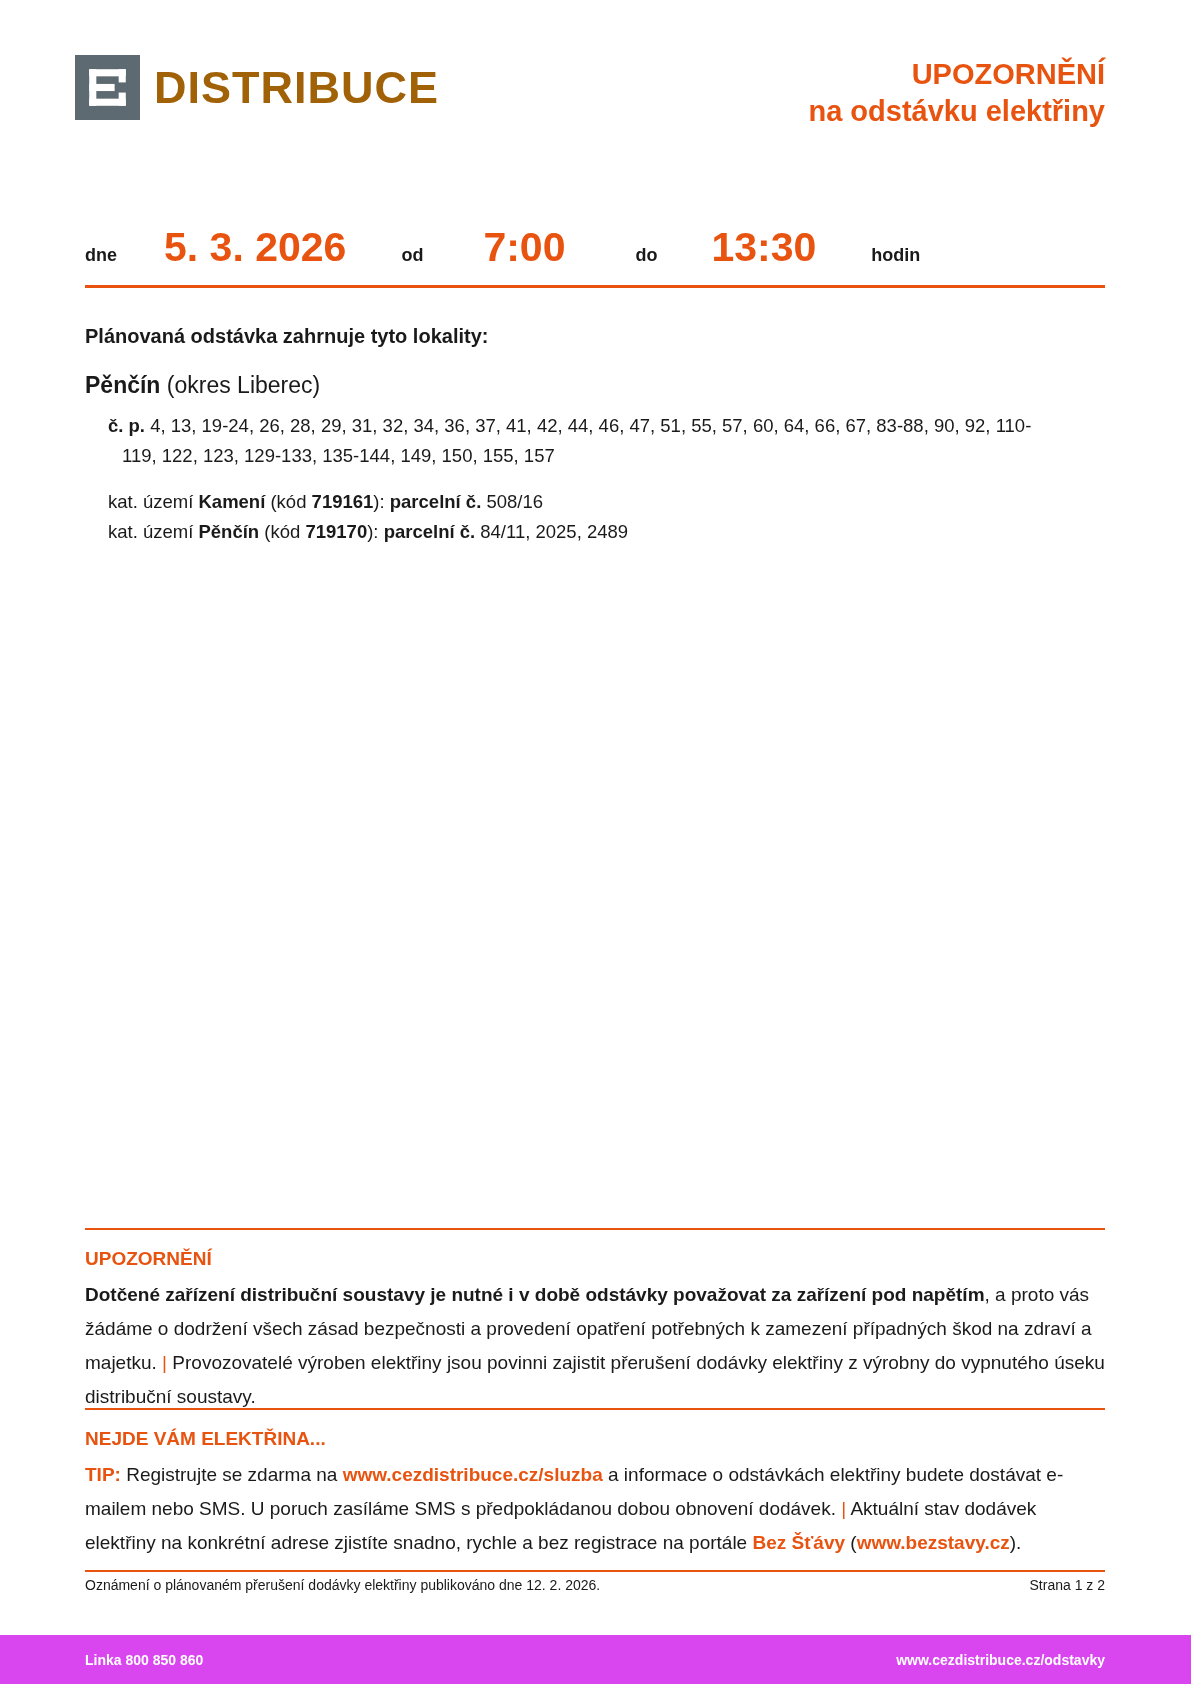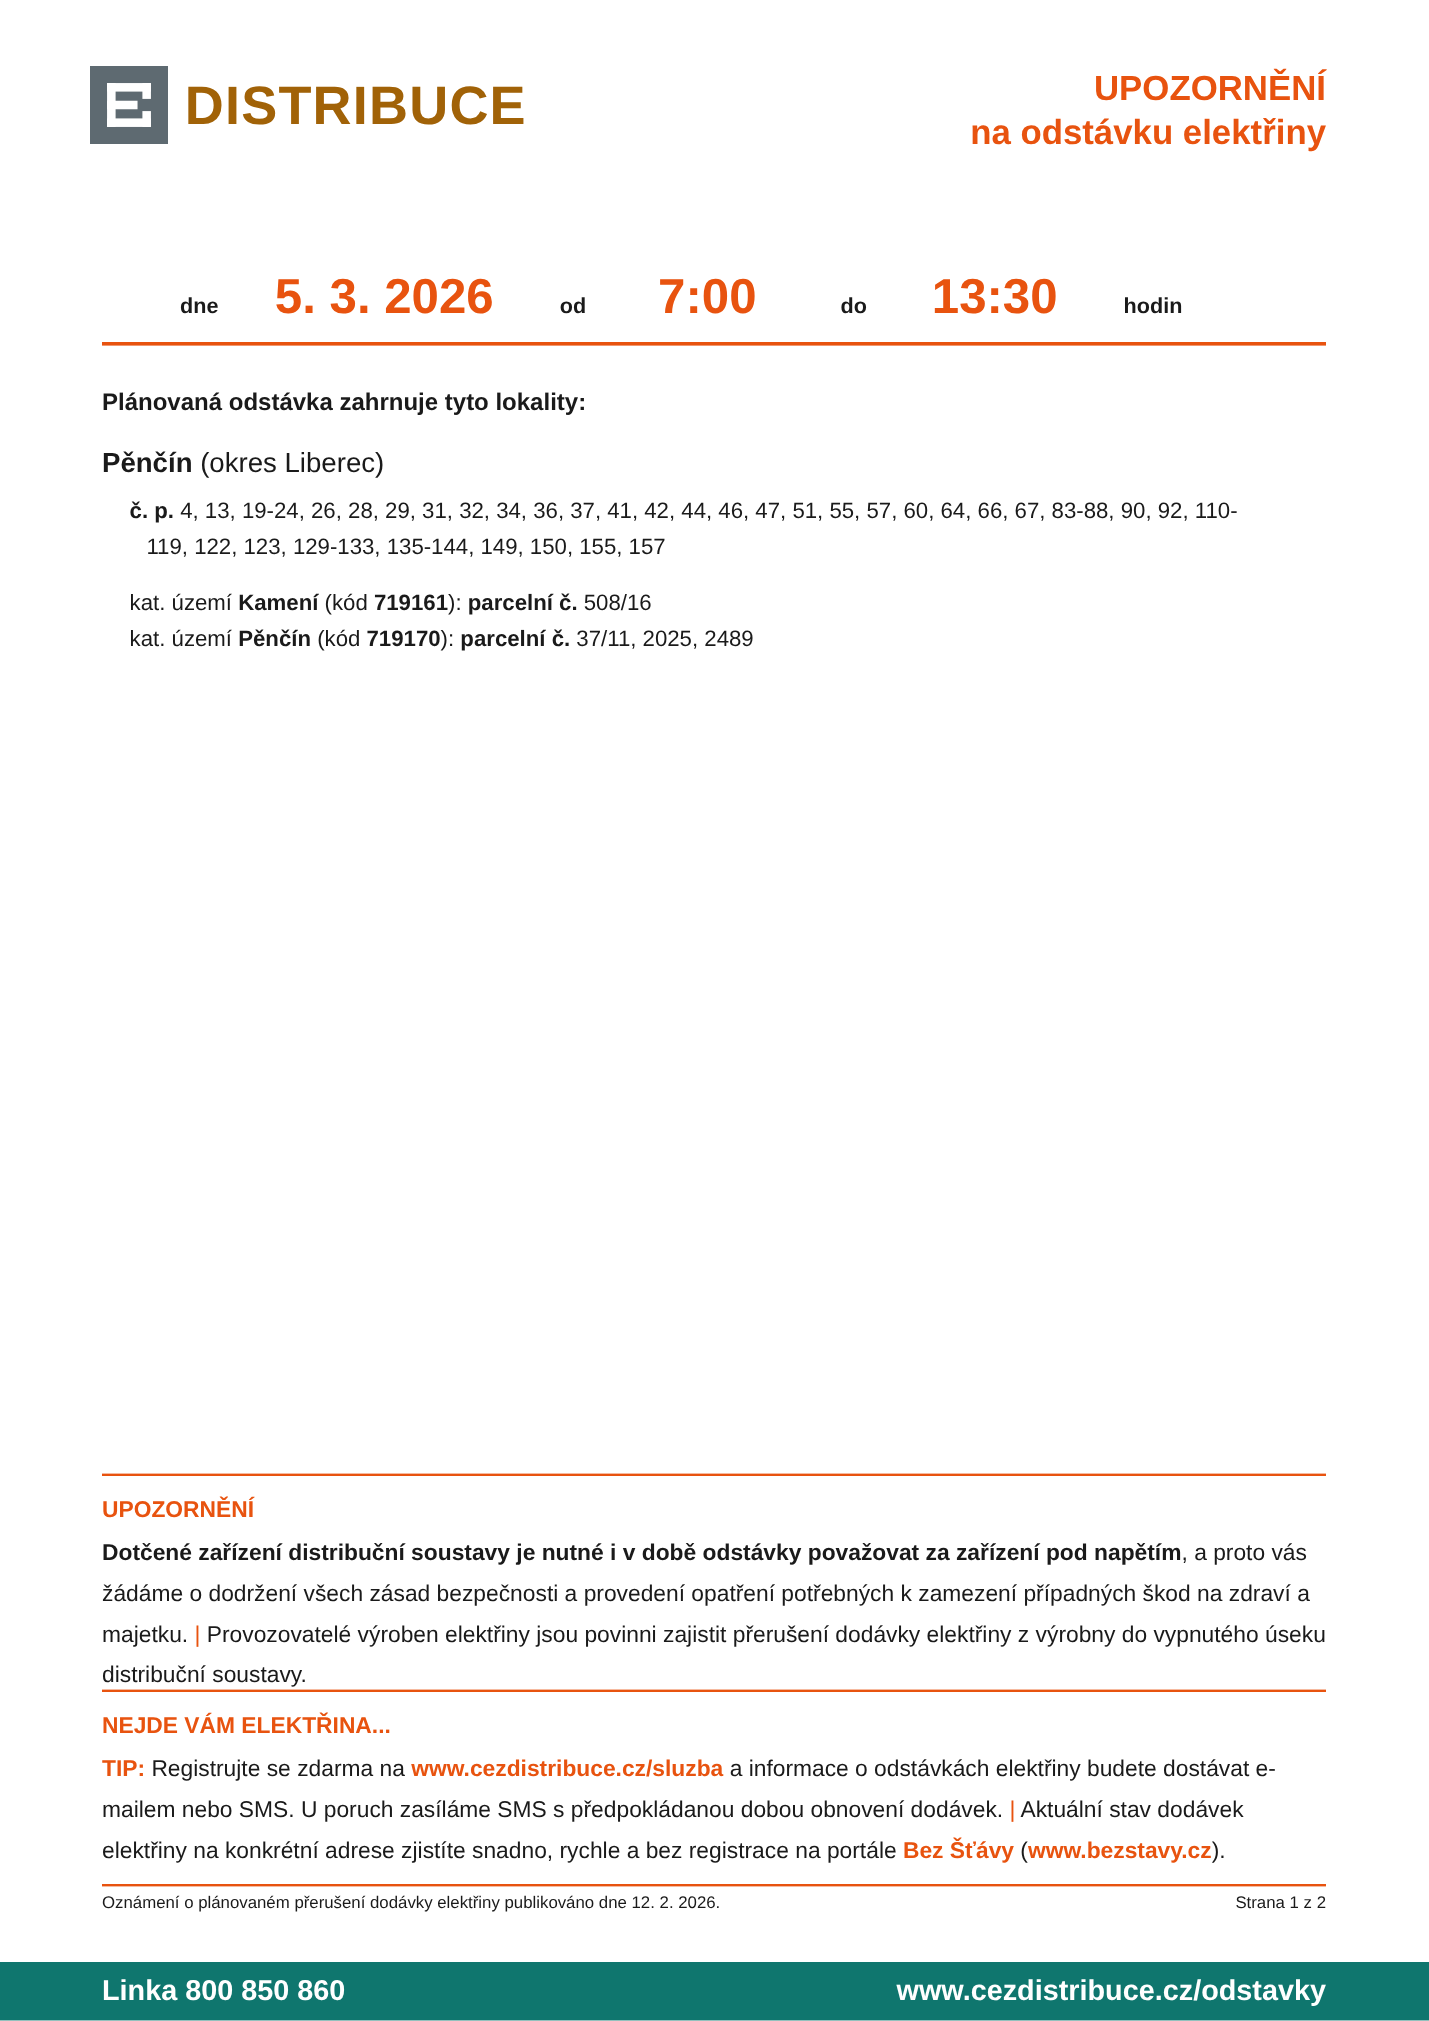--- a/index.html
+++ b/index.html
@@ -20,21 +20,21 @@
   .notice .black-line{color:#1a1a1a;}
   
   .schedule{
     position:absolute;left:85px;top:224px;width:1020px;
     display:flex;align-items:baseline;
     border-bottom:3px solid #E8530F;
     padding-bottom:14px;
   }
   .sched-label{font-size:18px;font-weight:bold;color:#1a1a1a;}
   .sched-value{font-size:41px;font-weight:bold;color:#E8530F;}
-  .m-dne{margin-left:65px;}
+  .m-dne{}
   .m-date{margin-left:47px;}
   .m-od{margin-left:55px;}
   .m-from{margin-left:60px;}
   .m-do{margin-left:70px;}
   .m-to{margin-left:54px;}
   .m-hodin{margin-left:55px;}
   
   .localities{position:absolute;left:85px;top:325px;width:1020px;}
   .loc-heading{font-size:20px;font-weight:bold;margin:0 0 24px 0;}
   .place-line{font-size:23px;margin:0 0 12px 0;}
@@ -57,24 +57,24 @@
   .footnote{
     position:absolute;left:85px;top:1570px;width:1020px;
     border-top:2px solid #E8530F;
     padding-top:5px;
     display:flex;justify-content:space-between;
     font-size:14px;color:#1a1a1a;
   }
   
   .footer-bar{
     position:absolute;left:0;bottom:0;width:1191px;height:49px;
-    background:#0f766e;color:#ffffff;
+    background:#d946ef;color:#ffffff;
     display:flex;justify-content:space-between;align-items:center;
     box-sizing:border-box;padding:0 86px 0 85px;
-    font-size:24px;font-weight:bold;
+    font-size:14px;font-weight:bold;
   }
 </style>
 </head>
 <body>
 
 <div class="page">
 
   <div class="logo-row">
     <span>
       <svg class="logo-box" viewBox="0 0 64 64" xmlns="http://www.w3.org/2000/svg" aria-hidden="true">
@@ -111,21 +111,21 @@
       <span class="place-name">Pěnčín</span><span> (okres Liberec)</span>
     </p>
     <p class="num-block cp">
       <span class="bold">č. p.</span><span> 4, 13, 19-24, 26, 28, 29, 31, 32, 34, 36, 37, 41, 42, 44, 46, 47, 51, 55, 57, 60, 64, 66, 67, 83-88, 90, 92, 110-119, 122, 123, 129-133, 135-144, 149, 150, 155, 157</span>
     </p>
     <div class="kat-block">
       <p class="kat-line">
         <span>kat. území </span><span class="bold">Kamení</span><span> (kód </span><span class="bold">719161</span><span>): </span><span class="bold">parcelní č.</span><span> 508/16</span>
       </p>
       <p class="kat-line">
-        <span>kat. území </span><span class="bold">Pěnčín</span><span> (kód </span><span class="bold">719170</span><span>): </span><span class="bold">parcelní č.</span><span> 37/11, 2025, 2489</span>
+        <span>kat. území </span><span class="bold">Pěnčín</span><span> (kód </span><span class="bold">719170</span><span>): </span><span class="bold">parcelní č.</span><span> 84/11, 2025, 2489</span>
       </p>
     </div>
   </div>
 
   <div class="section warning">
     <p class="sec-heading">UPOZORNĚNÍ</p>
     <p class="sec-text">
       <span class="bold">Dotčené zařízení distribuční soustavy je nutné i v době odstávky považovat za zařízení pod napětím</span><span>, a proto vás žádáme o dodržení všech zásad bezpečnosti a provedení opatření potřebných k zamezení případných škod na zdraví a majetku. </span><span class="pipe">|</span><span> Provozovatelé výroben elektřiny jsou povinni zajistit přerušení dodávky elektřiny z výrobny do vypnutého úseku distribuční soustavy.</span>
     </p>
   </div>

